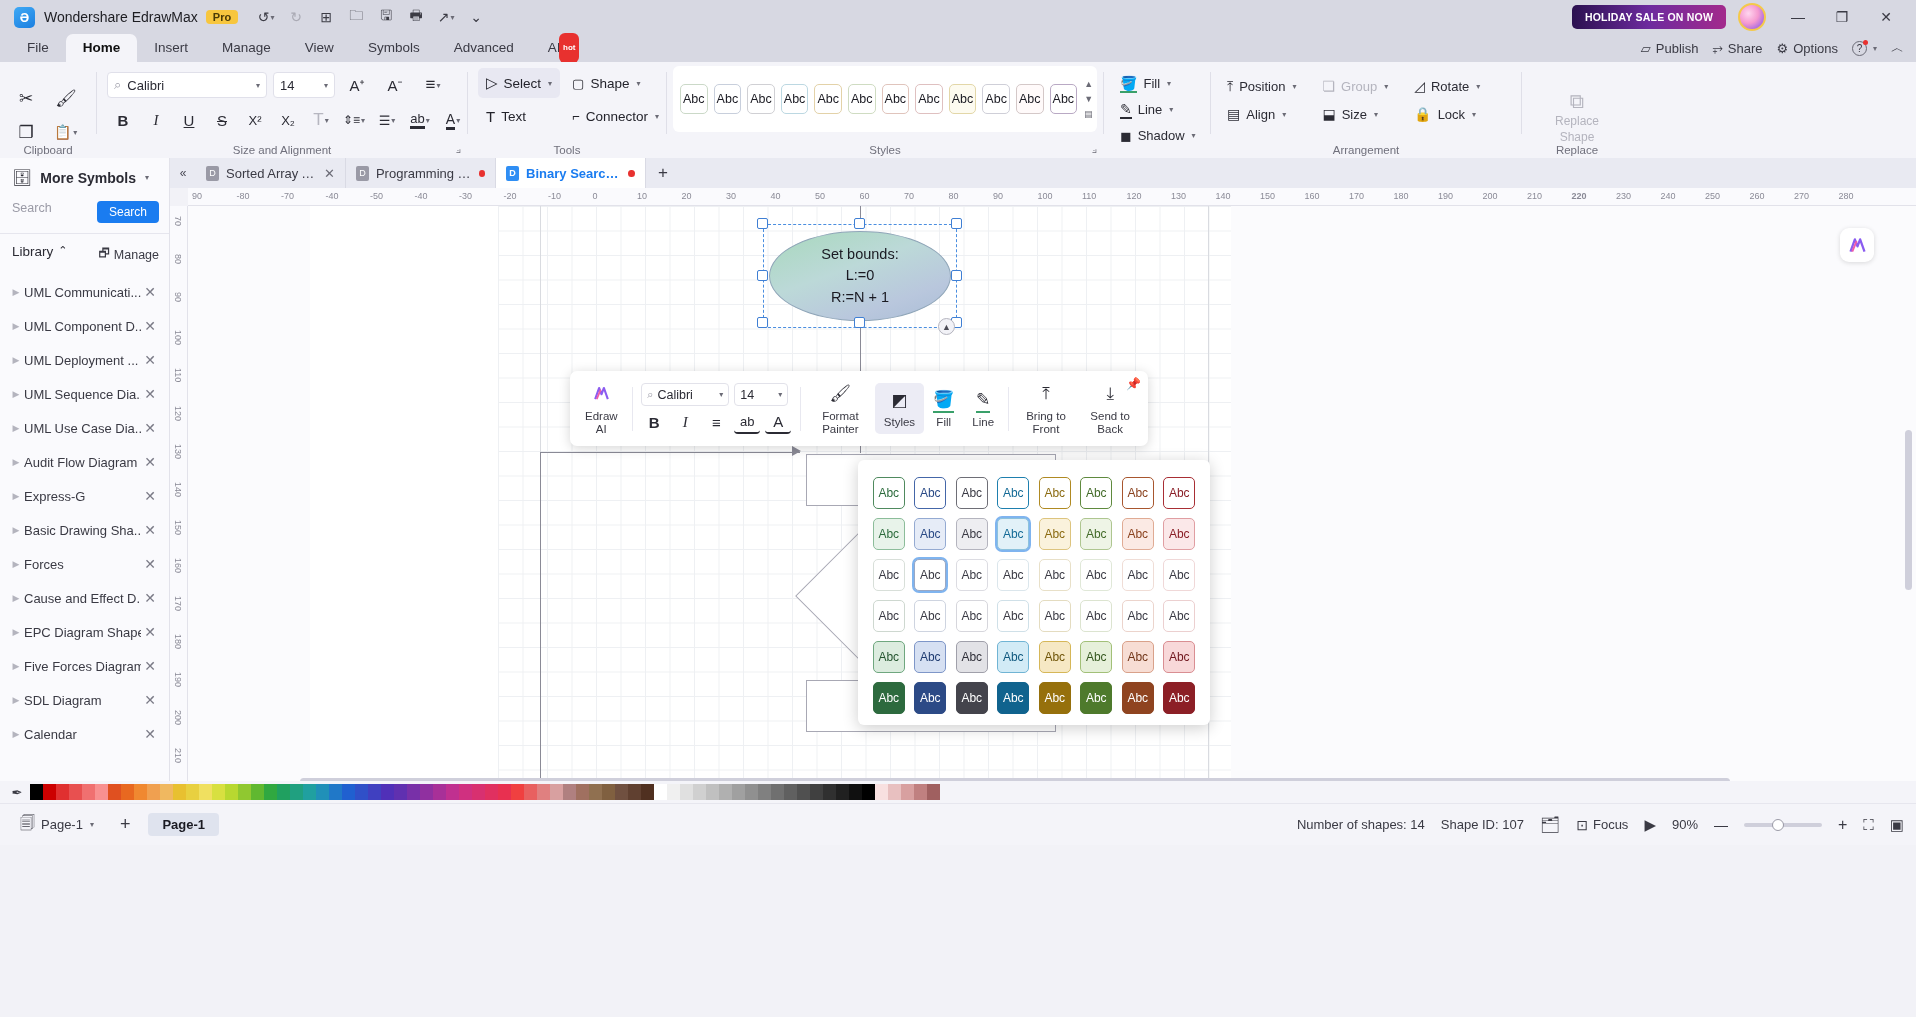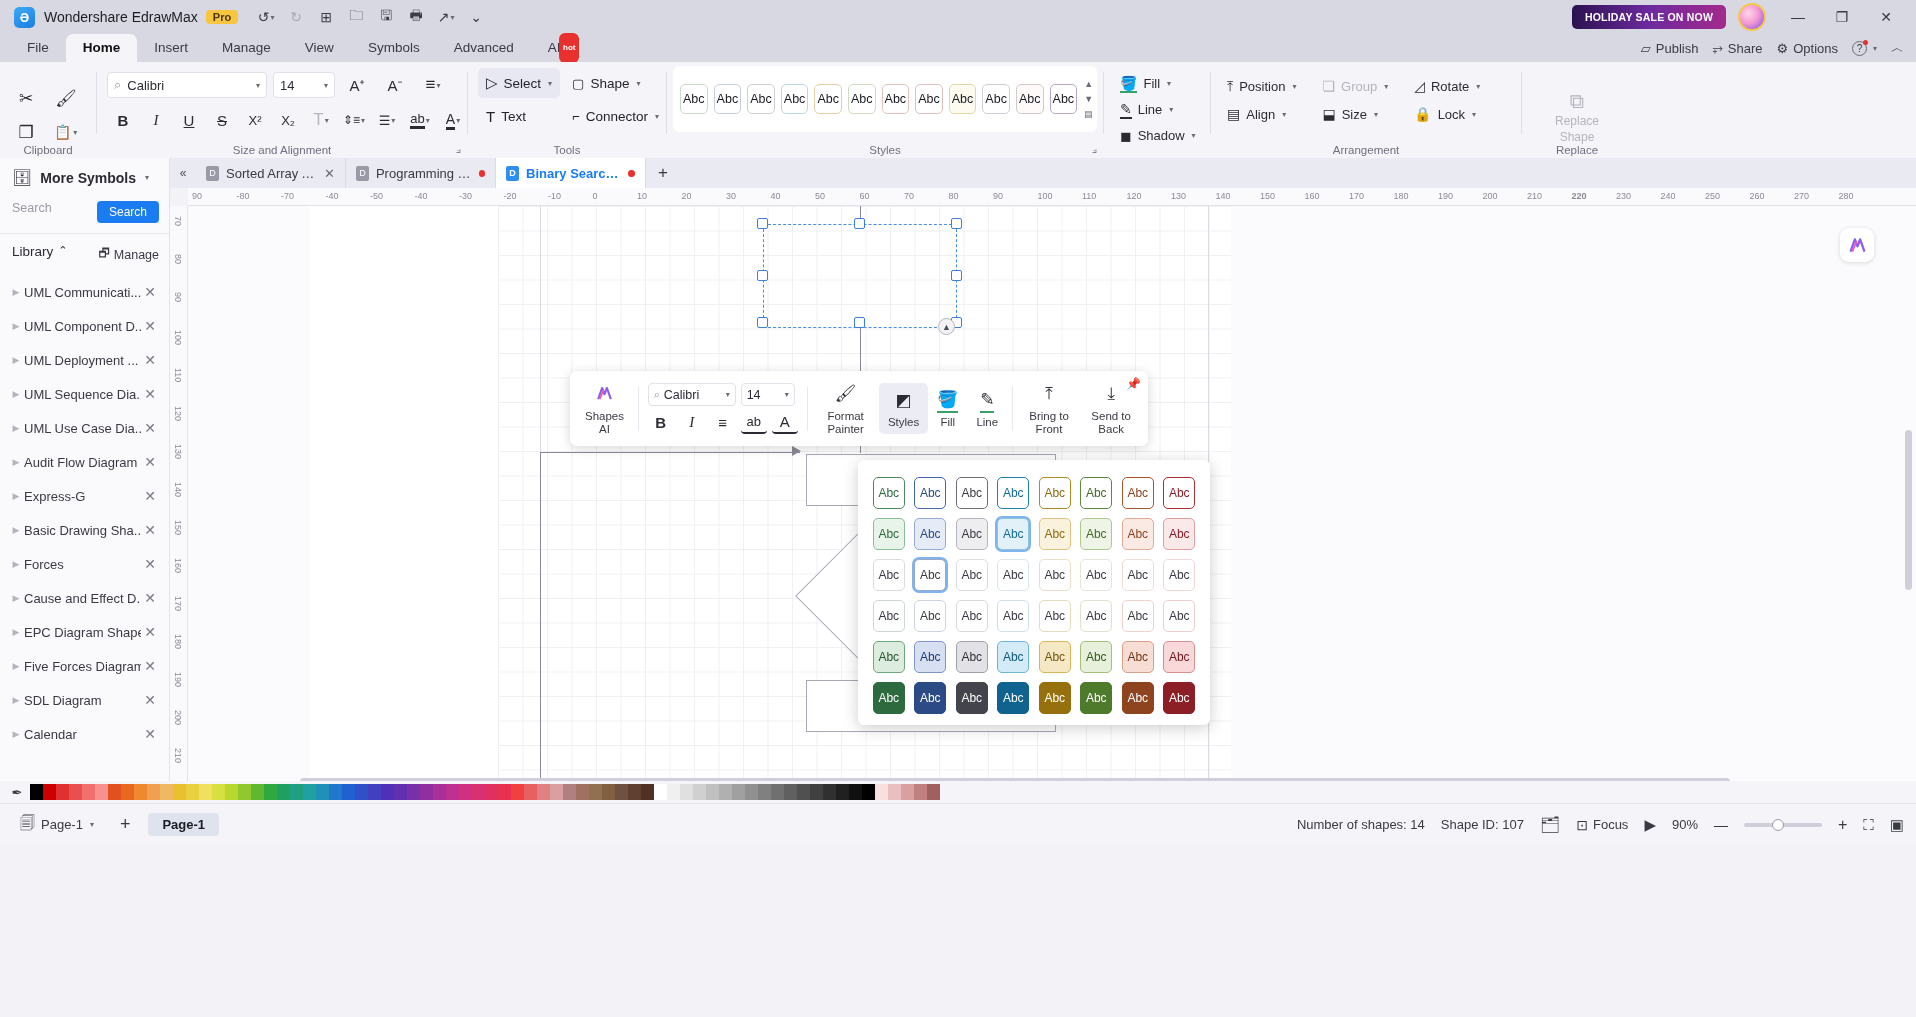--- a/index.html
+++ b/index.html
@@ -793,20 +793,25 @@
     </div>
     <div class="node-diamond" style="left:632px;top:330px;width:120px;height:120px;"></div>
     <div class="diamond-text" style="left:640px;top:340px;width:104px;height:100px;flex-direction:column;">
       <span>Se</span>
       <span>exha</span>
     </div>
     <div class="node-box" style="left:618px;top:474px;width:250px;height:52px;">
       <span>P :</span>
     </div>
 
+    <div class="ellipse-node">
+      <span>Set bounds:</span>
+      <span>L:=0</span>
+      <span>R:=N + 1</span>
+    </div>
     <div class="sel-box"></div>
     <div class="sel-handle" style="left:569px;top:12px;"></div>
     <div class="sel-handle" style="left:666px;top:12px;"></div>
     <div class="sel-handle" style="left:763px;top:12px;"></div>
     <div class="sel-handle" style="left:569px;top:64px;"></div>
     <div class="sel-handle" style="left:763px;top:64px;"></div>
     <div class="sel-handle" style="left:569px;top:111px;"></div>
     <div class="sel-handle" style="left:666px;top:111px;"></div>
     <div class="sel-handle" style="left:763px;top:111px;"></div>
     <div class="rotate-handle">▲</div>
@@ -820,21 +825,21 @@
   </div>
 
   <div class="floatbar">
     <div class="fb-cell">
       <span class="fb-ico">
         <svg width="19" height="19" viewBox="0 0 24 24">
           <path d="M4 19 L9 5 L12 13 L15 5 L20 19" stroke="#8a5cf0" stroke-width="2.6" fill="none" stroke-linejoin="round"></path>
           <path d="M6 19 L11 7" stroke="#f05ca8" stroke-width="2.2" fill="none"></path>
         </svg>
       </span>
-      <span class="fb-label">Shapes AI</span>
+      <span class="fb-label">Edraw AI</span>
     </div>
     <div class="fb-sep"></div>
     <div class="fb-fontcol">
       <div class="fb-fontrow">
         <div class="fb-fontbox">
           <span style="color:#9a9aa6;font-size:11px;">⌕</span>
           <span style="flex:1;">Calibri</span>
           <span class="caret-mini">▾</span>
         </div>
         <div class="fb-sizebox">

